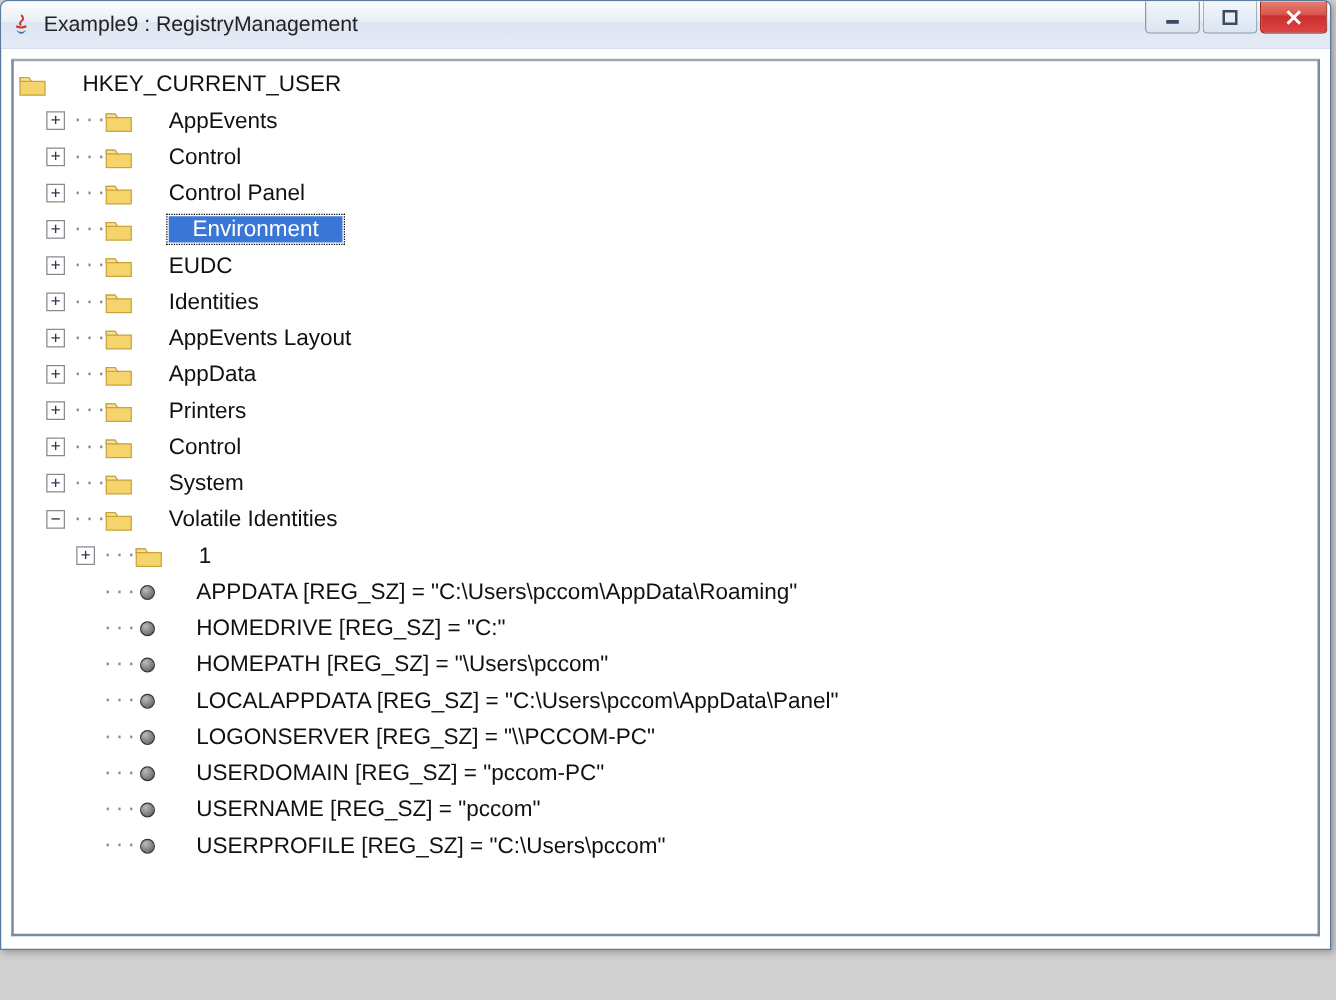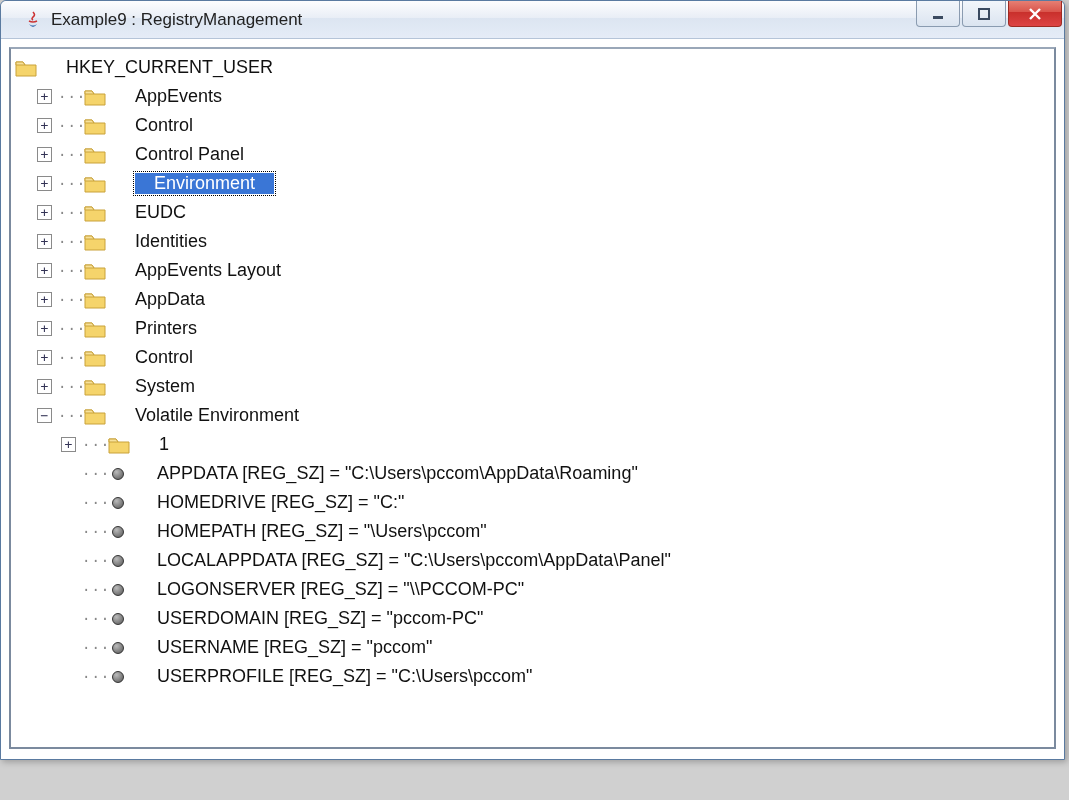--- a/index.html
+++ b/index.html
@@ -18,21 +18,21 @@
     background: #fff;
     border: 1px solid #5a7aa0;
     border-radius: 6px 6px 0 0;
     box-shadow: 2px 2px 6px rgba(0,0,0,0.25);
   }
   .titlebar {
     height: 38px;
     background: linear-gradient(to bottom, #fdfdfe 0%, #e9eef6 45%, #dce5f1 46%, #e5ecf7 100%);
     border-bottom: 1px solid #b5c4d8;
     display: flex; align-items: center;
-    padding: 0 0 0 22px;
+    padding: 0 0 0 6px;
     border-radius: 6px 6px 0 0;
     position: relative;
   }
   .title-icon {
     width: 20px; height: 20px; margin-right: 8px;
     display:flex;align-items:center;justify-content:center;
   }
   .title-text { color:#222; font-size:17px; }
   .win-buttons { position:absolute; right:2px; top:0; display:flex; gap:2px; align-items:flex-start;}
   .win-btn {
@@ -269,21 +269,21 @@
             <li id="expanded-li">
             <div class="node">
               <span class="exp">−</span>
               <span class="conn">···</span>
               <span class="folder-icon">
                 <svg viewBox="0 0 22 18">
                     <path d="M1 3 h7 l2 3 h11 v11 h-20 z" fill="#f5d46b" stroke="#c9a23a"></path>
                     <path d="M1 3 h7 l2 3 h-9 z" fill="#f7e19a" stroke="#c9a23a"></path>
                   </svg>
               </span>
-              <span class="label">Volatile Environment</span>
+              <span class="label">Volatile Identities</span>
             </div>
             <ul id="values-ul">
               <li>
                 <div class="node">
                   <span class="exp">+</span>
                   <span class="conn">···</span>
                   <span class="folder-icon">
                     <svg viewBox="0 0 22 18">
                         <path d="M1 3 h7 l2 3 h11 v11 h-20 z" fill="#f5d46b" stroke="#c9a23a"></path>
                         <path d="M1 3 h7 l2 3 h-9 z" fill="#f7e19a" stroke="#c9a23a"></path>

